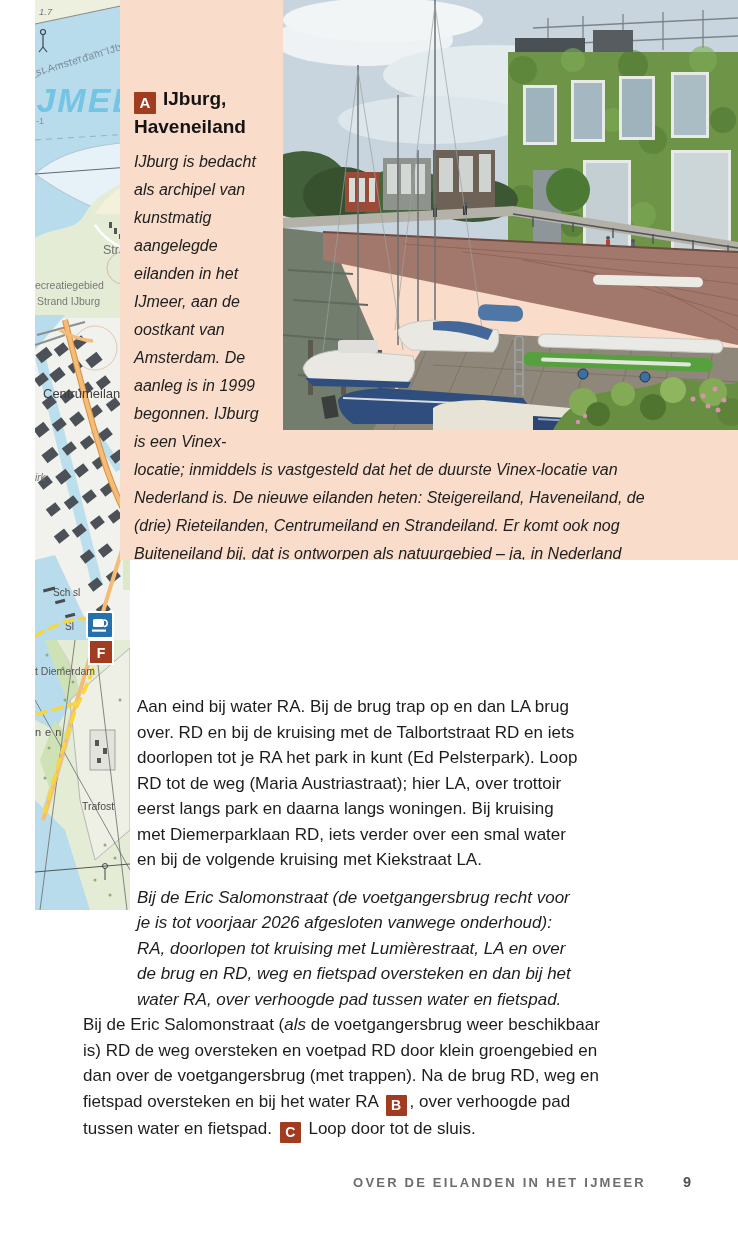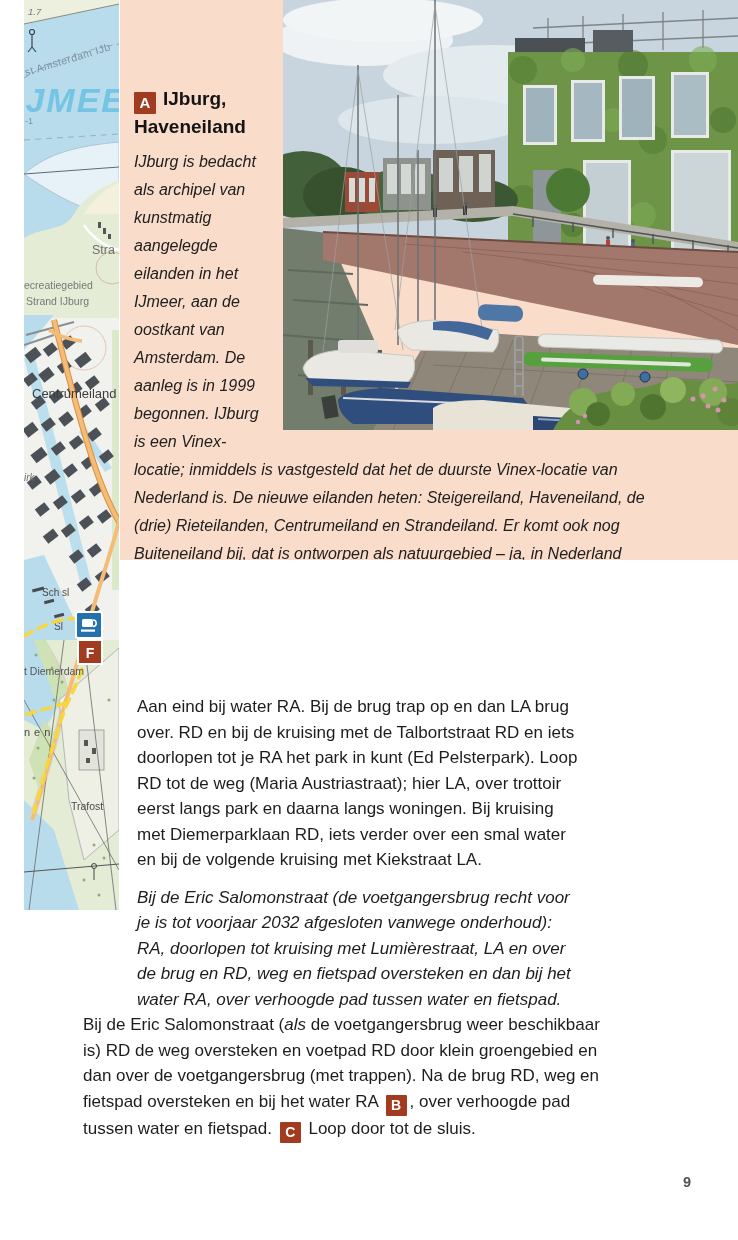--- a/index.html
+++ b/index.html
@@ -1,21 +1,21 @@
 <!DOCTYPE html>
 <html><head>
 <meta charset="utf-8">
 <style>
   html,body{margin:0;padding:0;}
   body{
     width:738px;height:1240px;position:relative;background:#ffffff;
     font-family:"Liberation Sans",sans-serif;color:#1d1d1f;overflow:hidden;
   }
   
-  .map-strip{position:absolute;left:24px;top:0;width:95px;height:910px;overflow:hidden;}
+  .map-strip{position:absolute;left:35px;top:0;width:95px;height:910px;overflow:hidden;}
   .map-strip svg{display:block;font-family:"Liberation Sans",sans-serif;}
 
   
   .info-box{
     position:absolute;left:120px;top:0;width:618px;height:560px;
     background:#fadcca;box-sizing:border-box;
     padding:86px 86px 0 14px;overflow:hidden;
   }
   .photo{
     float:right;width:455px;height:430px;margin:-86px -86px 10px 14px;
@@ -437,19 +437,20 @@
     </svg>
   </div>
 
   <h2 class="ib-title"><span class="badge">A</span><span>IJburg,</span><span class="t2">Haveneiland</span></h2>
 
   <p class="ib-intro">IJburg is bedacht als archipel van kunstmatig aangelegde eilanden in het IJmeer, aan de oostkant van Amsterdam. De aanleg is in 1999 begonnen. IJburg is een Vinex-locatie; inmiddels is vastgesteld dat het de duurste Vinex-locatie van Nederland is. De nieuwe eilanden heten: Steigereiland, Haveneiland, de (drie) Rieteilanden, Centrumeiland en Strandeiland. Er komt ook nog Buiteneiland bij, dat is ontworpen als natuurgebied – ja, in Nederland wordt de natuur mee-ontworpen!.... De belangrijkste ontsluitingsroute per auto is de stadsroute s114. Doordat IJburg uit eilanden bestaat, zijn er ter verbinding ook veel (opvallende!) bruggen, zoals de Nesciobrug (waar je op de terugweg overheen gaat) en de Enneüs Heermabrug.</p>
 </div>
 
 <div class="directions">
   <p class="p-first">Aan eind bij water RA. Bij de brug trap op en dan LA brug over. RD en bij de kruising met de Talbortstraat RD en iets doorlopen tot je RA het park in kunt (Ed Pelsterpark). Loop RD tot de weg (Maria Austriastraat); hier LA, over trottoir eerst langs park en daarna langs woningen. Bij kruising met Diemerparklaan RD, iets verder over een smal water en bij de volgende kruising met Kiekstraat LA.</p>
-  <p class="p-italic">Bij de Eric Salomonstraat (de voetgangersbrug recht voor je is tot voorjaar 2032 afgesloten vanwege onderhoud): RA, doorlopen tot kruising met Lumièrestraat, LA en over de brug en RD, weg en fietspad oversteken en dan bij het water RA, over verhoogde pad tussen water en fietspad.</p>
+  <p class="p-italic">Bij de Eric Salomonstraat (de voetgangersbrug recht voor je is tot voorjaar 2026 afgesloten vanwege onderhoud): RA, doorlopen tot kruising met Lumièrestraat, LA en over de brug en RD, weg en fietspad oversteken en dan bij het water RA, over verhoogde pad tussen water en fietspad.</p>
   <p class="p-wide"><span>Bij de Eric Salomonstraat (</span><em>als</em><span> de voetgangersbrug weer beschikbaar is) RD de weg oversteken en voetpad RD door klein groengebied en dan over de voetgangersbrug (met trappen). Na de brug RD, weg en fietspad oversteken en bij het water RA </span><span class="badge-inline">B</span><span>, over verhoogde pad tussen water en fietspad. </span><span class="badge-inline">C</span><span> Loop door tot de sluis.</span></p>
 </div>
 
 <div class="footer">
+  <span class="f-title">OVER DE EILANDEN IN HET IJMEER</span>
   <span class="f-page">9</span>
 </div>
 
 </body></html>

